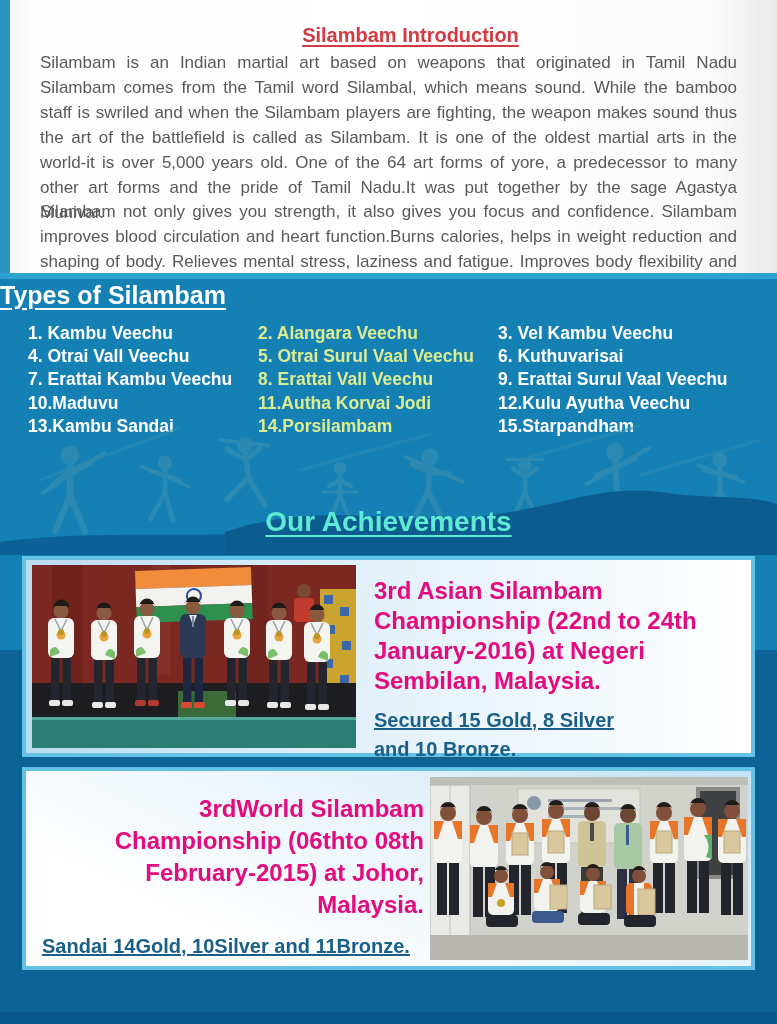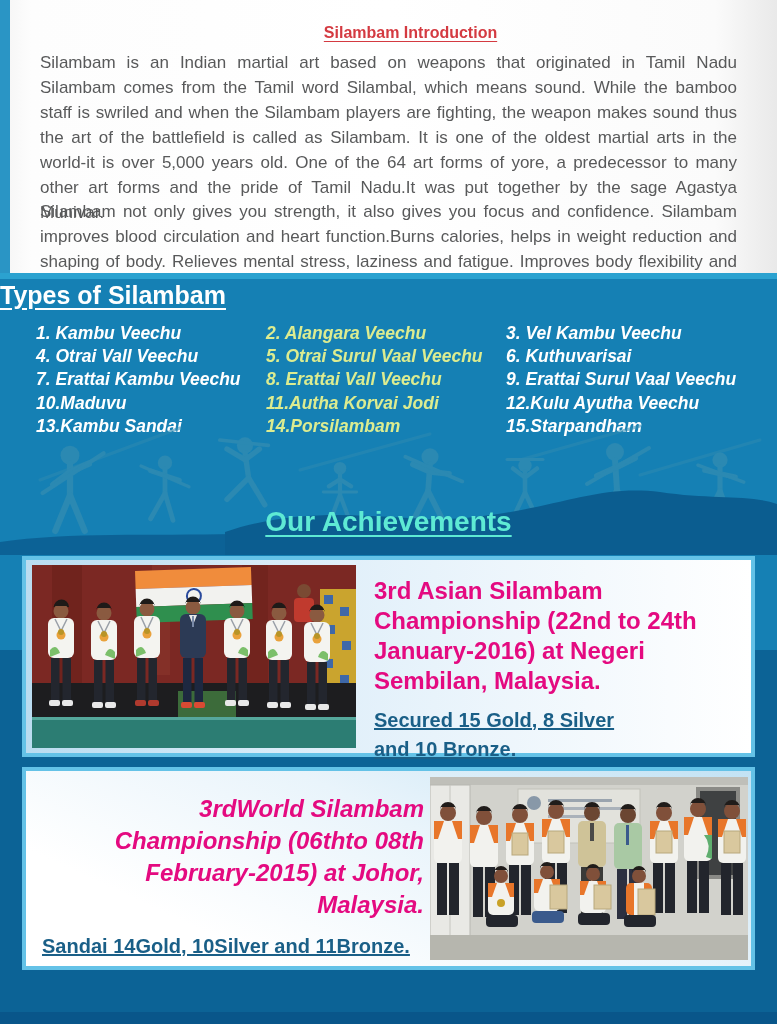--- a/index.html
+++ b/index.html
@@ -6,30 +6,30 @@
   html,body { background:#ffffff; }
   body { font-family:"Liberation Sans", sans-serif; }
   .page { position:relative; width:777px; height:1024px; overflow:hidden; background:#0c6396; }
   .abs { position:absolute; }
 
   
   .top-white { left:0; top:0; width:777px; height:273px;
     background:linear-gradient(90deg,#f4f4f4 0%,#fdfdfd 4%,#ffffff 50%,#fbfbfb 92%,#e9e9e9 100%); }
   .left-strip { left:0; top:0; width:10px; height:273px; background:#2a95c5; }
   .red-heading { left:0; top:0; width:777px; text-align:center; color:#d43a41;
-    font-size:16px; font-weight:700; text-decoration:underline; text-underline-offset:3px;padding-left:44px; }
+    font-size:20px; font-weight:700; text-decoration:underline; text-underline-offset:3px;padding-left:44px; }
   .body-para { color:#58595a; font-size:17px; line-height:25px; text-align:justify;
     word-spacing:1px; }
 
   
   .blue-band { left:0; top:273px; width:777px; height:377px; background:#1580b4; }
   .band-highlight { left:0; top:273px; width:777px; height:6px; background:#2ba2d0; }
   .types-title { left:0; top:281px; width:777px; text-align:left; color:#ffffff;
     font-size:25px; font-weight:700; text-decoration:underline; text-underline-offset:4px; }
-  .types-grid { left:36px; top:322px; width:716px; display:flex;font-style:italic; }
+  .types-grid { left:28px; top:322px; width:716px; display:flex; }
   .types-col { list-style:none; font-size:17.5px; font-weight:700; line-height:23.2px; }
   .types-col.c1 { width:230px; color:#ffffff; }
   .types-col.c2 { width:240px; color:#dcec90; }
   .types-col.c3 { width:246px; color:#ffffff; }
 
   
   .sil-band { left:0; top:420px; width:777px; height:135px; }
 
   
   .lower-band { left:0; top:650px; width:777px; height:374px; background:#0c6396; }
@@ -44,21 +44,21 @@
     background:linear-gradient(90deg,#badcf0 0%,#e2f0fa 45%,#ffffff 100%); }
   .card2 { left:22px; top:767px; width:733px; height:203px;
     background:linear-gradient(205deg,#c2e2f4 0%,#e9f4fb 40%,#ffffff 78%); }
   .photo { overflow:hidden; }
   .photo svg { display:block; }
   .photo1 { left:6px; top:5px; width:324px; height:183px; }
   .photo2 { left:404px; top:6px; width:318px; height:183px; }
   .card-text1 { left:348px; top:16px; width:366px; }
   .card-text2 { left:16px; top:22px; width:382px; }
   .pink-title { color:#e40a80; font-size:24px; font-weight:700; line-height:30px; }
-  .card2 .pink-title { text-align:right; line-height:32px;font-style:italic; }
+  .card2 .pink-title { text-align:right; line-height:32px; }
   .secured { color:#1a5f87; font-size:20px; font-weight:700; line-height:29px; margin-top:10px;text-decoration:underline; }
   .card2 .secured { margin-top:11px; }
 </style>
 </head>
 <body>
 
 <div class="page">
 
   <section class="abs top-white">
     <div class="abs left-strip"></div>

